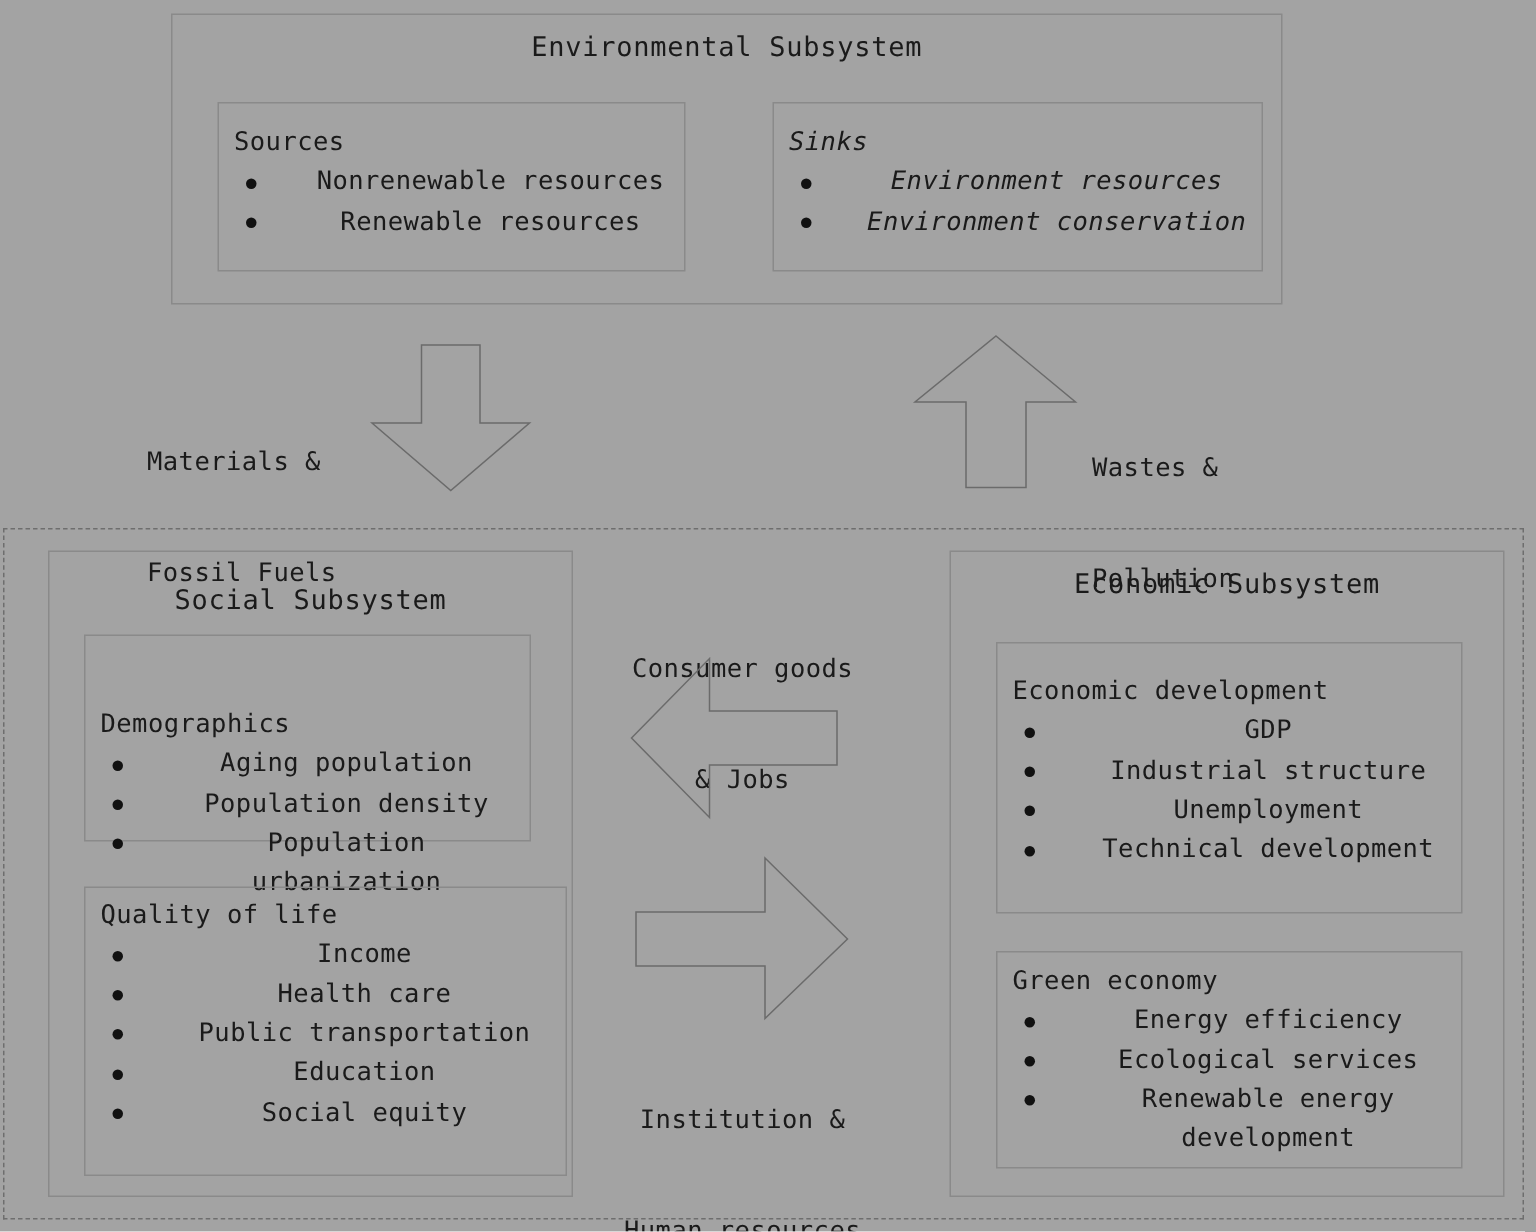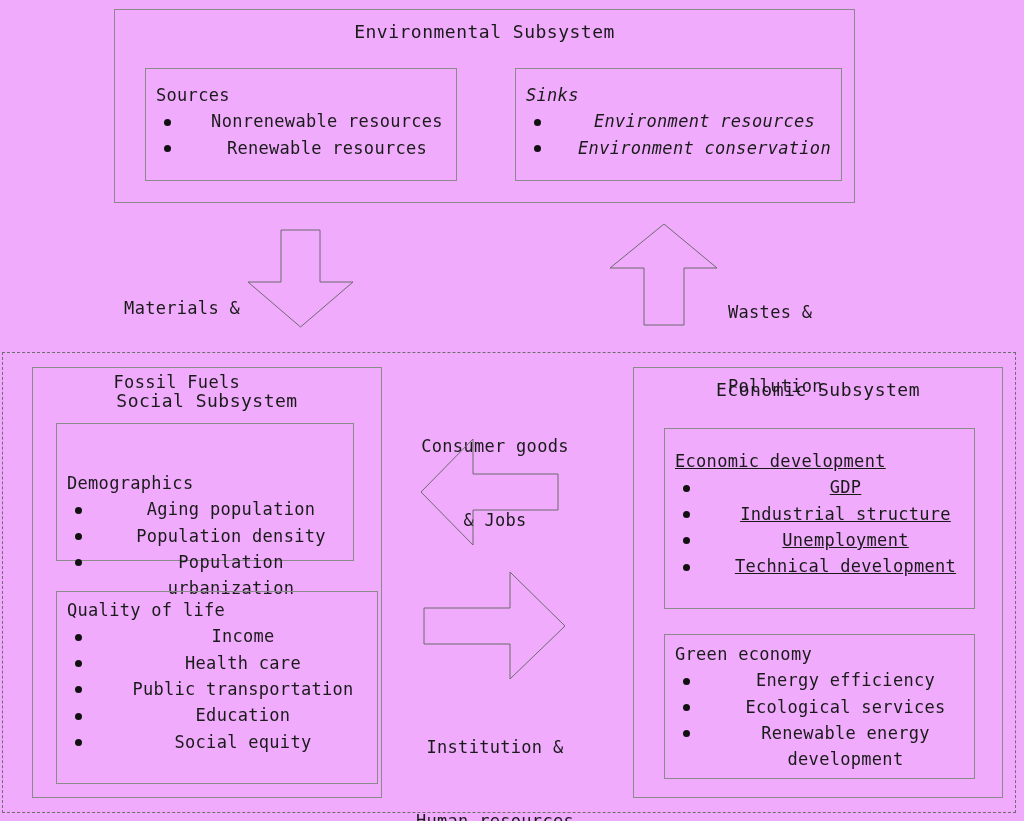--- a/index.html
+++ b/index.html
@@ -9,21 +9,21 @@
     background: #ffffff;
   }
   body {
     font-family: "DejaVu Sans Mono", "Liberation Mono", monospace;
     color: #1a1a1a;
   }
   #canvas {
     position: relative;
     width: 1024px;
     height: 821px;
-    background: #f0abfc;
+    background: #a3a3a3;
     overflow: hidden;
   }
   .box {
     position: absolute;
     border: 1px solid #808080;
     box-sizing: border-box;
     background: transparent;
   }
   .outer-box { border-color: #8a8a8a; }
   .inner-box { border-color: #8a8a8a; }
@@ -81,21 +81,21 @@
     right: 6px;
   }
 
   .arrow-label {
     position: absolute;
     font-size: 17px;
     line-height: 1.45;
     letter-spacing: 0.3px;
     white-space: pre;
   }
-  .arrow-label.right-align { text-align: right; }
+  .arrow-label.right-align { text-align: left; }
   .arrow-label.center-align { text-align: center; }
 
   svg.arrow {
     position: absolute;
     overflow: visible;
   }
   svg.arrow polygon {
     fill: none;
     stroke: #6b6b6b;
     stroke-width: 1;
@@ -226,21 +226,21 @@
   </svg>
   <div class="arrow-label center-align" style="left:400px; top:686px; width:190px;">
     <div>Institution &amp;</div>
     <div>Human resources</div>
   </div>
 
   <div class="box outer-box" style="left:633px; top:367px; width:370px; height:431px;">
     <div class="panel-title" style="top:11px; left:0;">Economic Subsystem</div>
 
     <div class="box inner-box" style="left:30px; top:60px; width:311px; height:181px;">
-      <div class="box-content" style="top:22px;text-decoration:underline;">
+      <div class="box-content" style="top:22px;">
         <div class="group-heading">Economic development</div>
         <ul class="bullets">
           <li>
             <span class="bullet-dot"></span>
             <span>GDP</span>
           </li>
           <li>
             <span class="bullet-dot"></span>
             <span>Industrial structure</span>
           </li>

